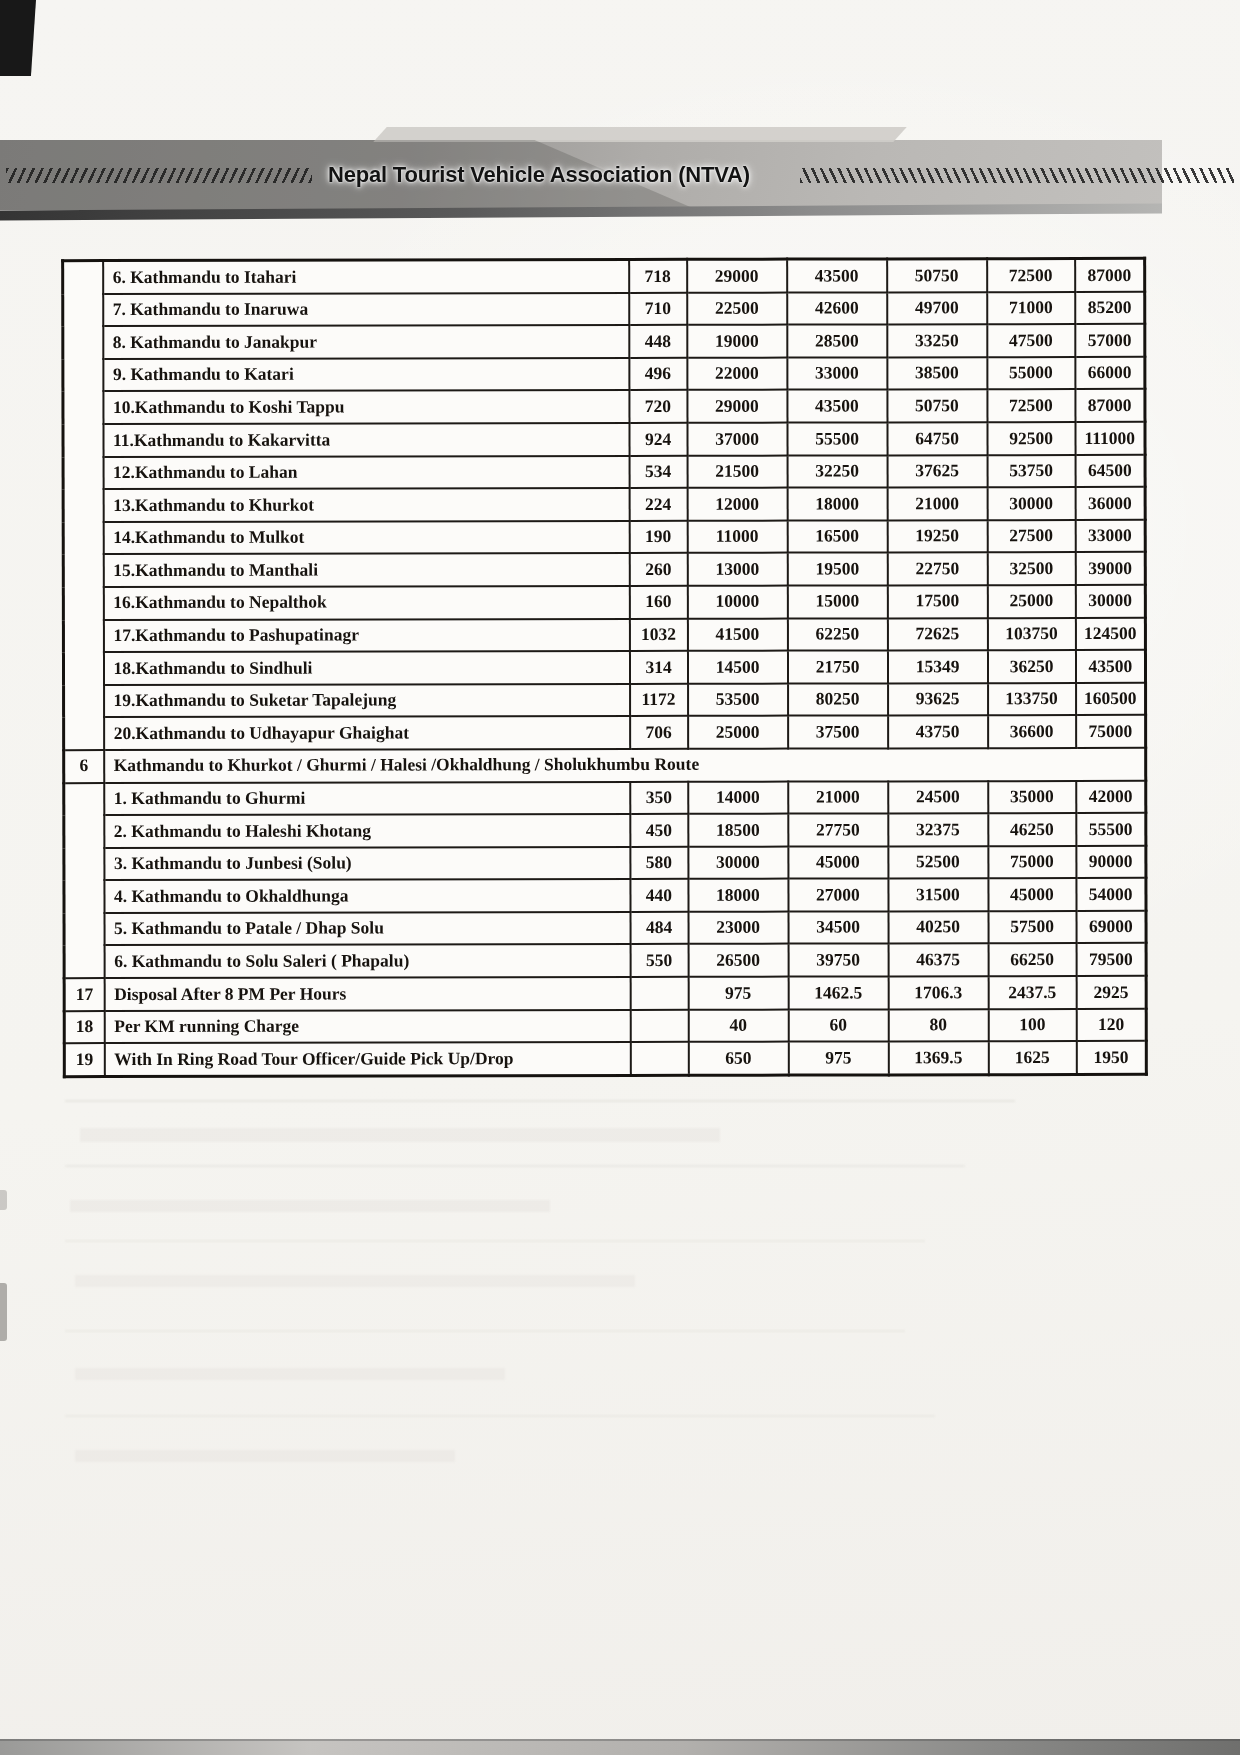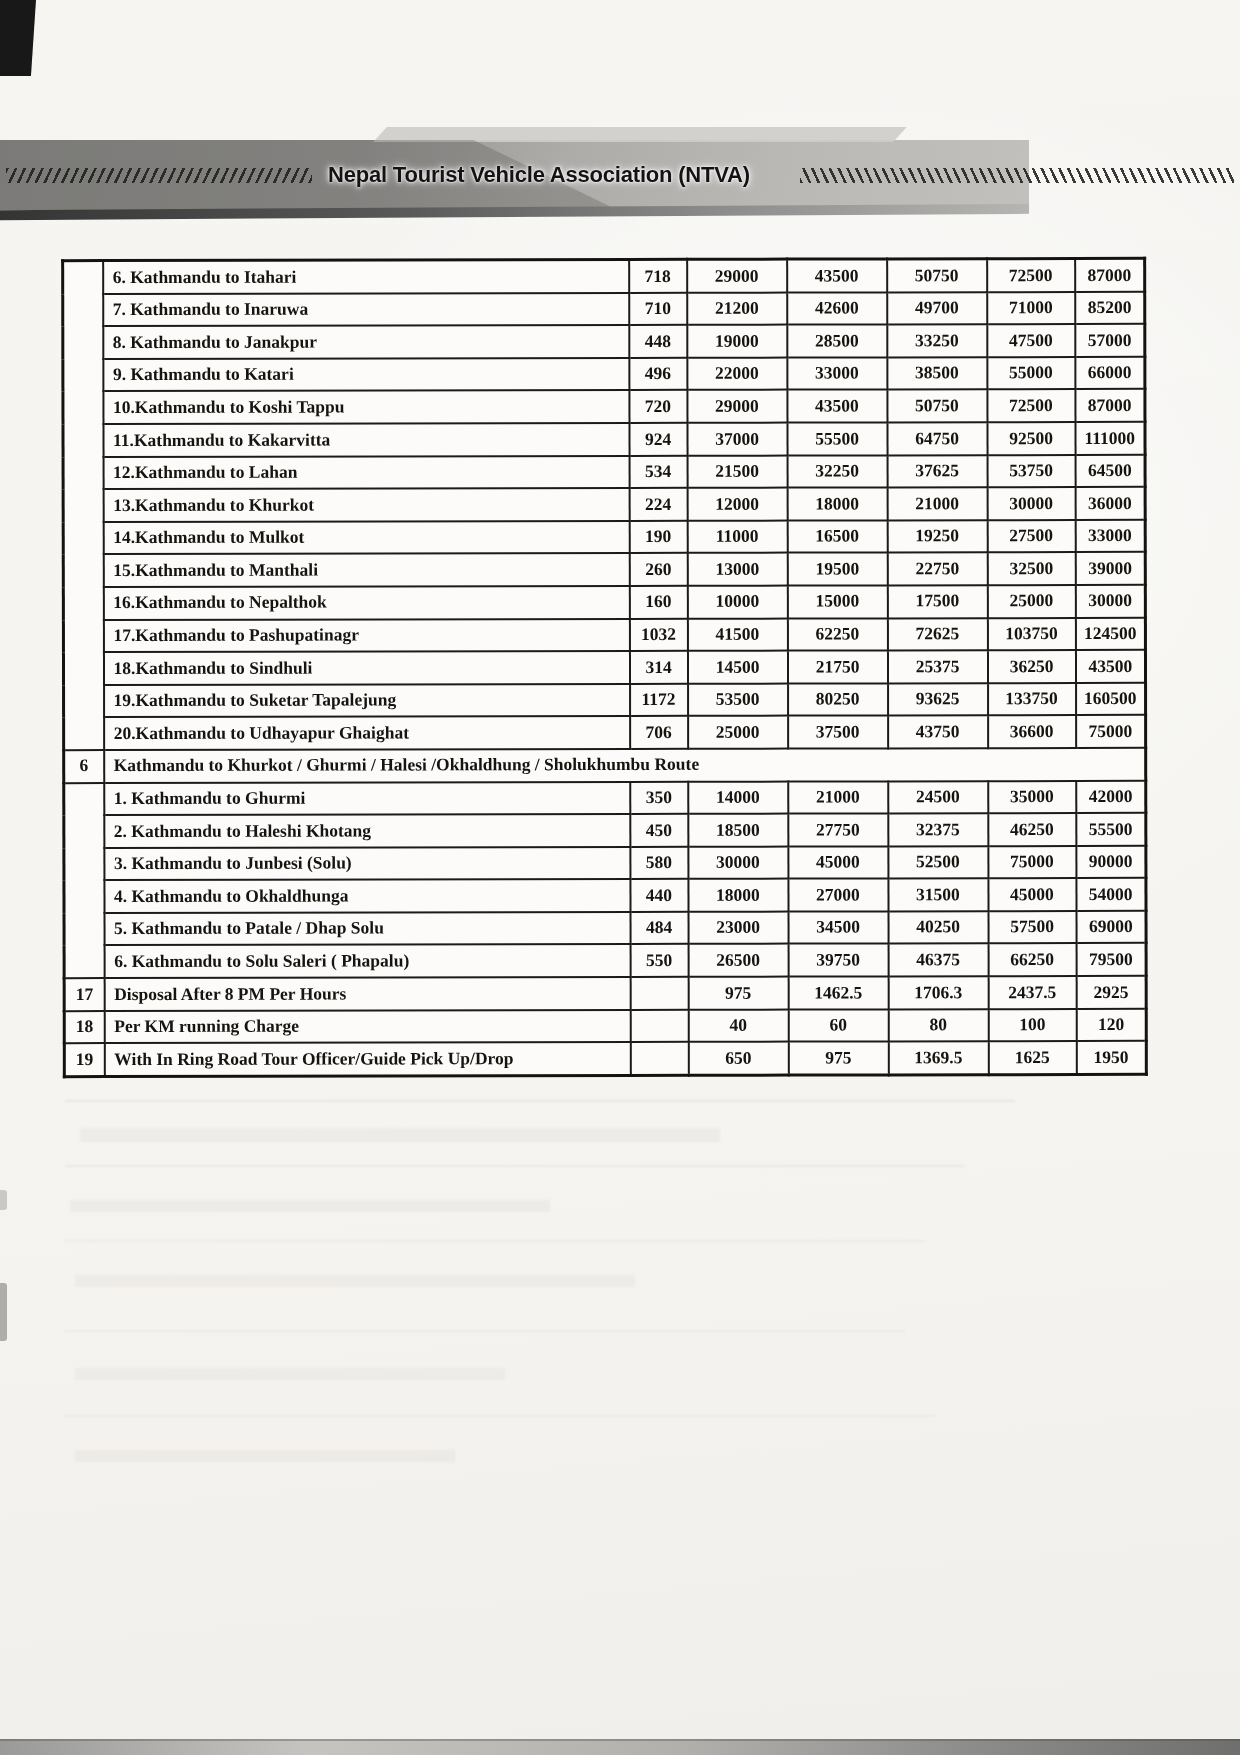--- a/index.html
+++ b/index.html
@@ -10,21 +10,21 @@
       linear-gradient(175deg, #f6f5f2 0%, #f5f4f0 60%, #f1efeb 100%);
     font-family:"Liberation Serif", serif;
   }
 
   
   .corner-blot {
     position:absolute; left:0; top:0; width:36px; height:76px;
     background:#181818; clip-path:polygon(0 0,100% 0,86% 100%,0 100%);
   }
   .band {
-    position:absolute; left:0; top:140px; width:1029px; height:70px;
+    position:absolute; left:0; top:140px; width:1162px; height:70px;
     background:linear-gradient(100deg,#8d8c8a 0%,#989694 35%,#aeaca9 55%,#bab8b5 75%,#c2c0bd 100%);
   }
   .band::before {
     content:""; position:absolute; left:380px; top:-13px; width:520px; height:15px;
     background:#cfcdc9; transform:skewX(-42deg); opacity:.9;
   }
   .band::after {
     content:""; position:absolute; left:0; bottom:-7px; width:100%; height:10px;
     background:linear-gradient(to right,#343434,#5a5a5a 40%,#8c8c8c 70%,#b5b5b3);
     transform:skewY(-0.35deg);
@@ -104,21 +104,21 @@
           <td class="num">718</td>
           <td class="num">29000</td>
           <td class="num">43500</td>
           <td class="num">50750</td>
           <td class="num">72500</td>
           <td class="num">87000</td>
         </tr>
         <tr>
           <td class="route">7. Kathmandu to Inaruwa</td>
           <td class="num">710</td>
-          <td class="num">21200</td>
+          <td class="num">22500</td>
           <td class="num">42600</td>
           <td class="num">49700</td>
           <td class="num">71000</td>
           <td class="num">85200</td>
         </tr>
         <tr>
           <td class="route">8. Kathmandu to Janakpur</td>
           <td class="num">448</td>
           <td class="num">19000</td>
           <td class="num">28500</td>
@@ -205,21 +205,21 @@
           <td class="num">62250</td>
           <td class="num">72625</td>
           <td class="num">103750</td>
           <td class="num">124500</td>
         </tr>
         <tr>
           <td class="route">18.Kathmandu to Sindhuli</td>
           <td class="num">314</td>
           <td class="num">14500</td>
           <td class="num">21750</td>
-          <td class="num">25375</td>
+          <td class="num">15349</td>
           <td class="num">36250</td>
           <td class="num">43500</td>
         </tr>
         <tr>
           <td class="route">19.Kathmandu to Suketar Tapalejung</td>
           <td class="num">1172</td>
           <td class="num">53500</td>
           <td class="num">80250</td>
           <td class="num">93625</td>
           <td class="num">133750</td>

